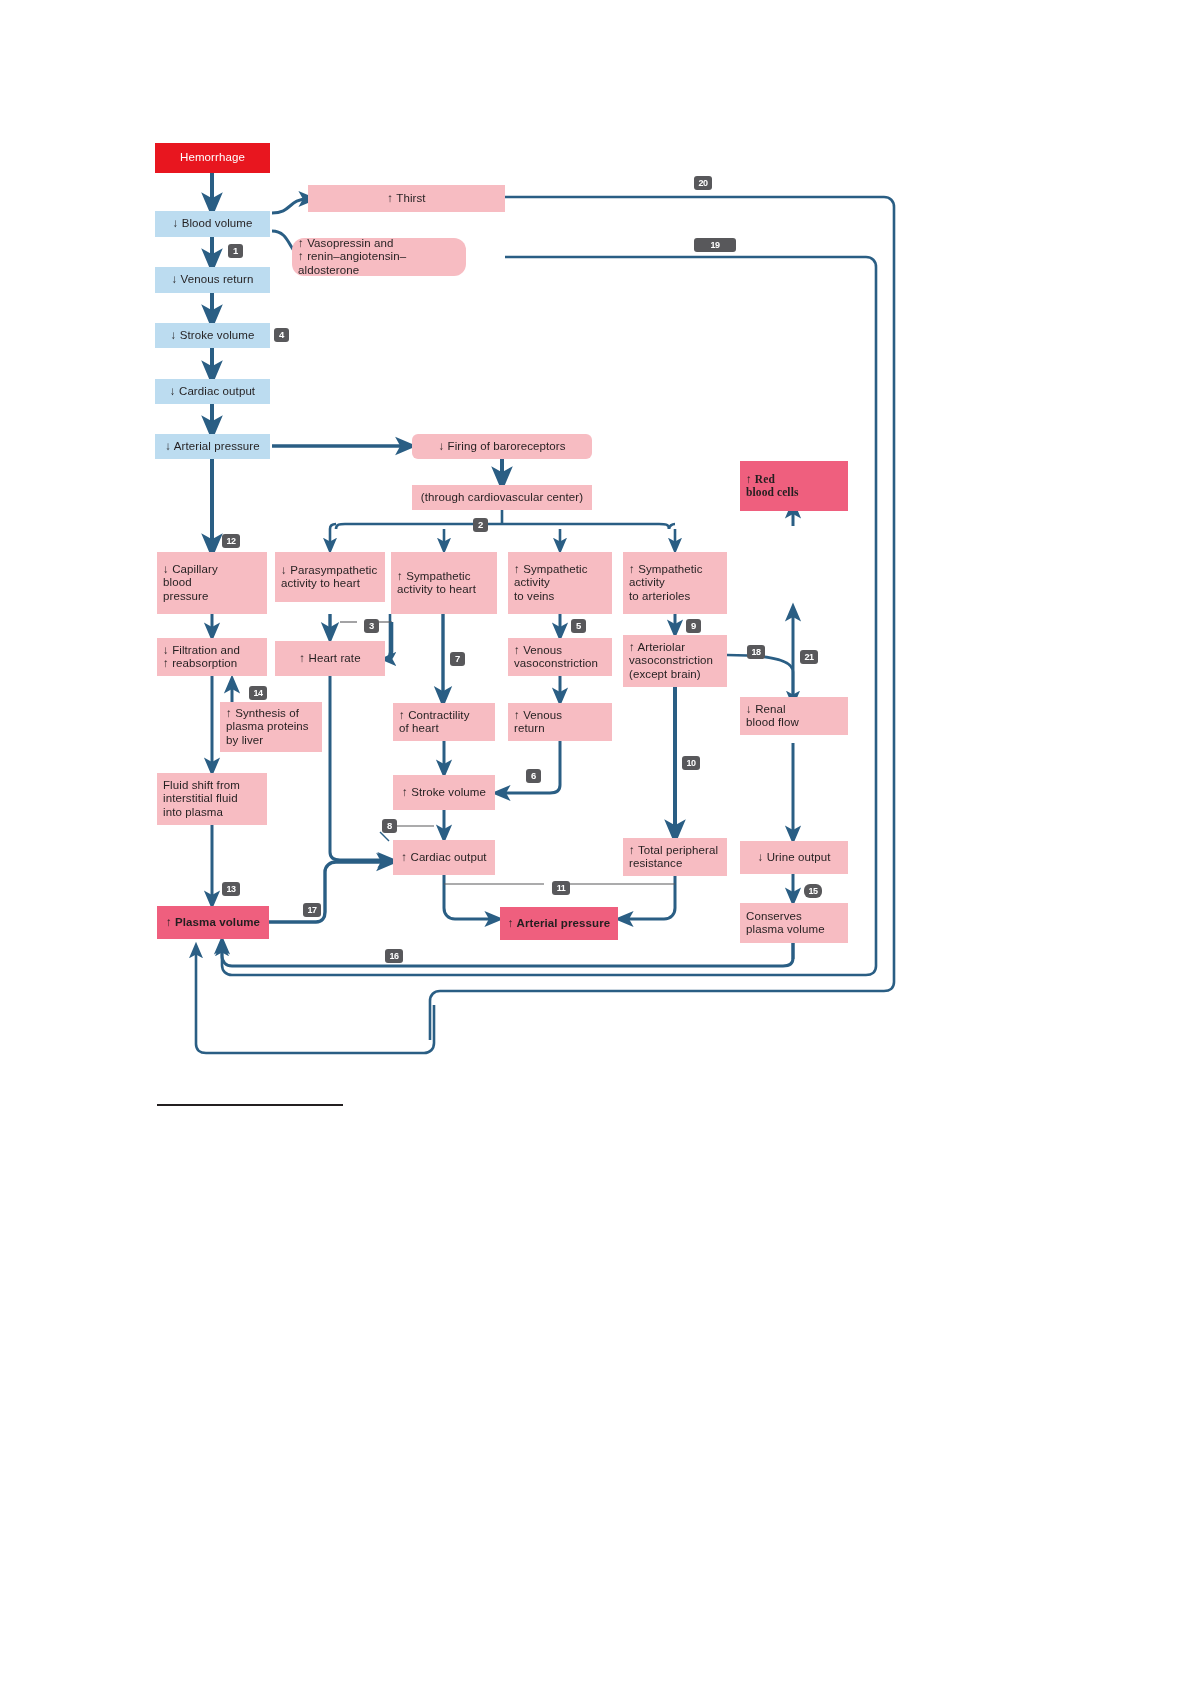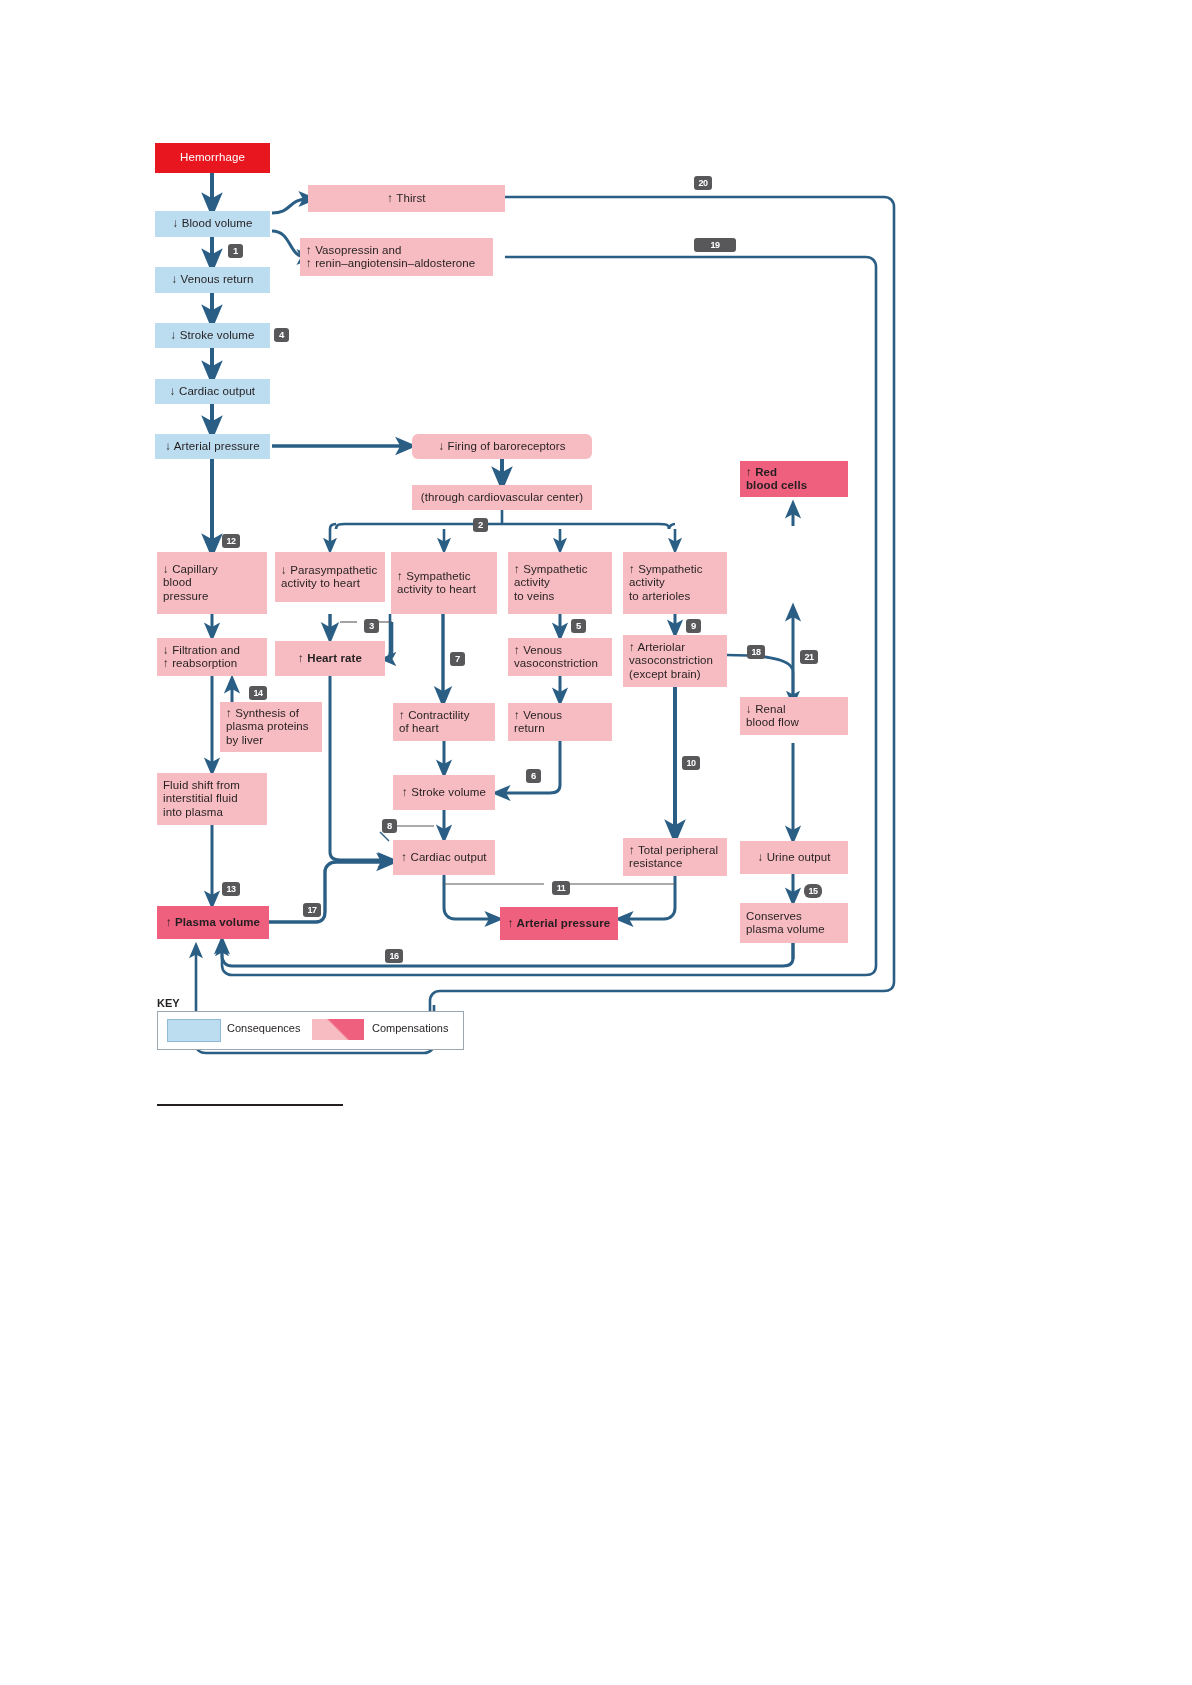--- a/index.html
+++ b/index.html
@@ -201,41 +201,33 @@
 
       <path d="M505,197 L884,197 C890,197 894,201 894,207 L894,982 C894,988 890,991 884,991 L440,991 C434,991 430,995 430,1001 L430,1040" stroke-width="2.6"></path>
 
       <path d="M232,975 C226,975 222,971 222,965 L222,948" stroke-width="2.6" marker-end="url(#ah)"></path>
 
       <path d="M793,943 L793,959" stroke-width="3"></path>
 
     </g>
   </svg>
 
-  <div id="key">
-    <div class="keylabel">KEY</div>
-    <div class="keybox"></div>
-    <div class="sw sw1"></div>
-    <div class="kt kt1">Consequences</div>
-    <div class="sw sw2"></div>
-    <div class="kt kt2">Compensations</div>
-  </div>
 
   <div id="artifact"></div>
 
 <div class="box red center" style="left: 155px; top: 143px; width: 115px; height: 30px;">
       <span class="txt">Hemorrhage</span>
     </div>
     <div class="box blue center" style="left: 155px; top: 211px; width: 115px; height: 26px;">
       <span class="txt">↓ Blood volume</span>
     </div>
     <div class="box pink center" style="left: 308px; top: 185px; width: 197px; height: 27px;">
       <span class="txt">↑ Thirst</span>
     </div>
-    <div class="box pink left" style="left: 300px; top: 238px; width: 193px; height: 38px;">
+    <div class="box pink left" style="left: 292px; top: 238px; width: 174px; height: 38px; border-radius: 12px;">
       <span class="txt">↑ Vasopressin and
 ↑ renin–angiotensin–aldosterone</span>
     </div>
     <div class="box blue center" style="left: 155px; top: 267px; width: 115px; height: 26px;">
       <span class="txt">↓ Venous return</span>
     </div>
     <div class="box blue center" style="left: 155px; top: 323px; width: 115px; height: 25px;">
       <span class="txt">↓ Stroke volume</span>
     </div>
     <div class="box blue center" style="left: 155px; top: 379px; width: 115px; height: 25px;">
@@ -266,29 +258,29 @@
     <div class="box pink left" style="left: 508px; top: 552px; width: 104px; height: 62px;">
       <span class="txt">↑ Sympathetic
 activity
 to veins</span>
     </div>
     <div class="box pink left" style="left: 623px; top: 552px; width: 104px; height: 62px;">
       <span class="txt">↑ Sympathetic
 activity
 to arterioles</span>
     </div>
-    <div class="box deeppink left" style="left: 740px; top: 461px; width: 108px; height: 36px;">
+    <div class="box deeppink left" style="left: 740px; top: 461px; width: 108px; height: 50px; font-family: Liberation Serif, serif;">
       <span class="txt">↑ Red
 blood cells</span>
     </div>
     <div class="box pink left" style="left: 157px; top: 638px; width: 110px; height: 38px;">
       <span class="txt">↓ Filtration and
 ↑ reabsorption</span>
     </div>
-    <div class="box pink center" style="left: 275px; top: 641px; width: 110px; height: 35px; font-weight: bold;">
+    <div class="box pink center" style="left: 275px; top: 641px; width: 110px; height: 35px;">
       <span class="txt">↑ Heart rate</span>
     </div>
     <div class="box pink left" style="left: 508px; top: 638px; width: 104px; height: 38px;">
       <span class="txt">↑ Venous
 vasoconstriction</span>
     </div>
     <div class="box pink left" style="left: 623px; top: 635px; width: 104px; height: 52px;">
       <span class="txt">↑ Arteriolar
 vasoconstriction
 (except brain)</span>

